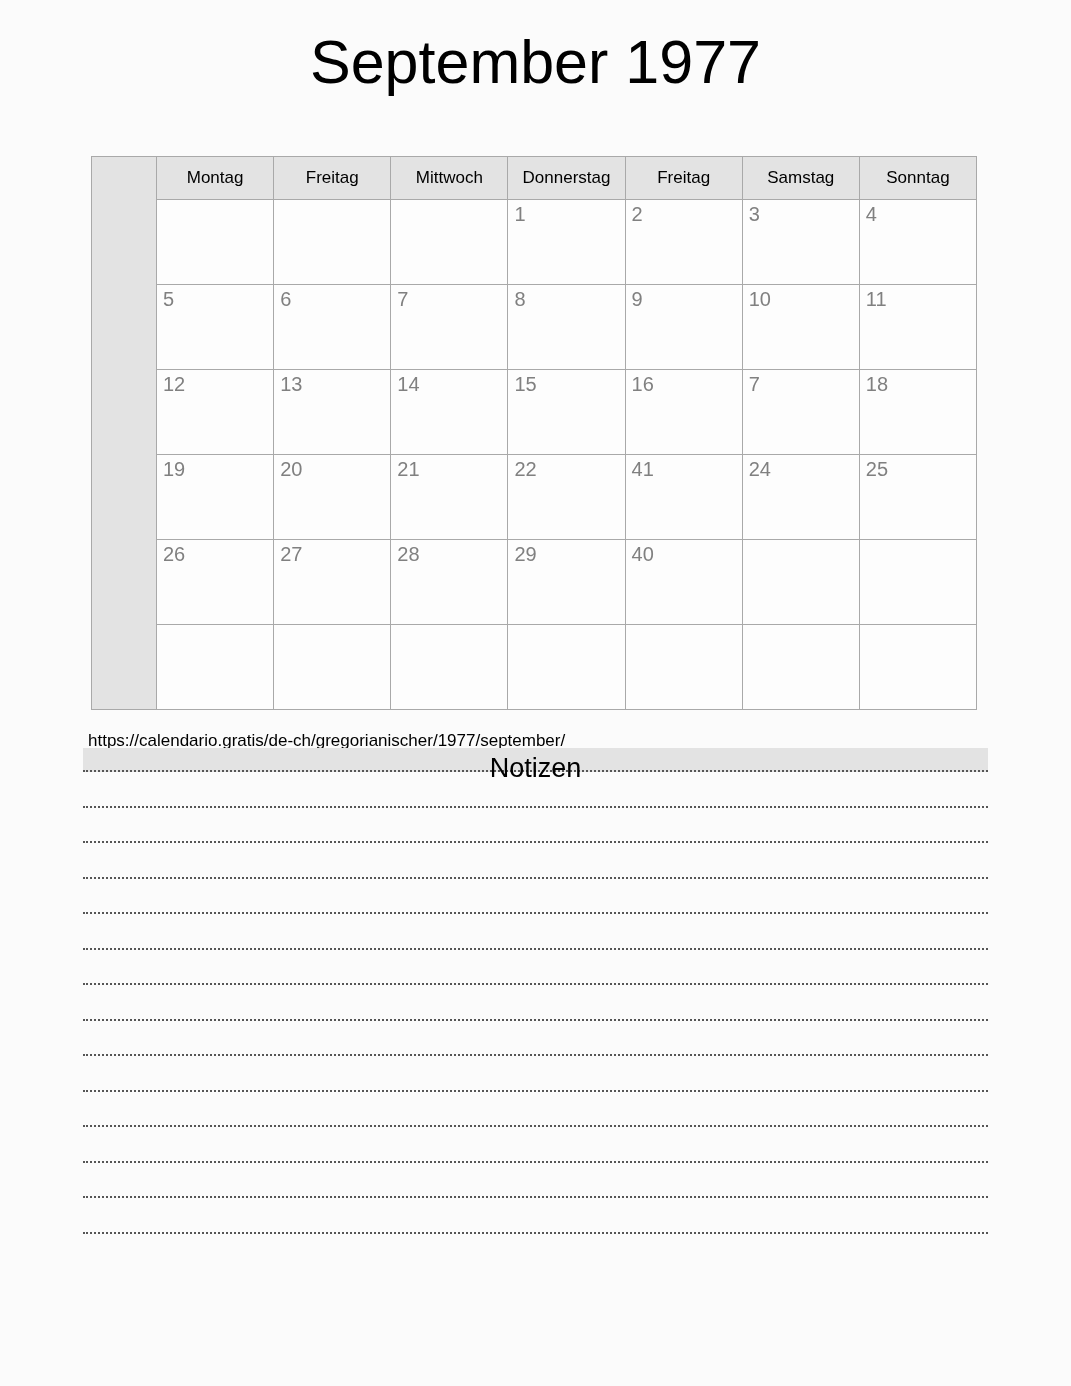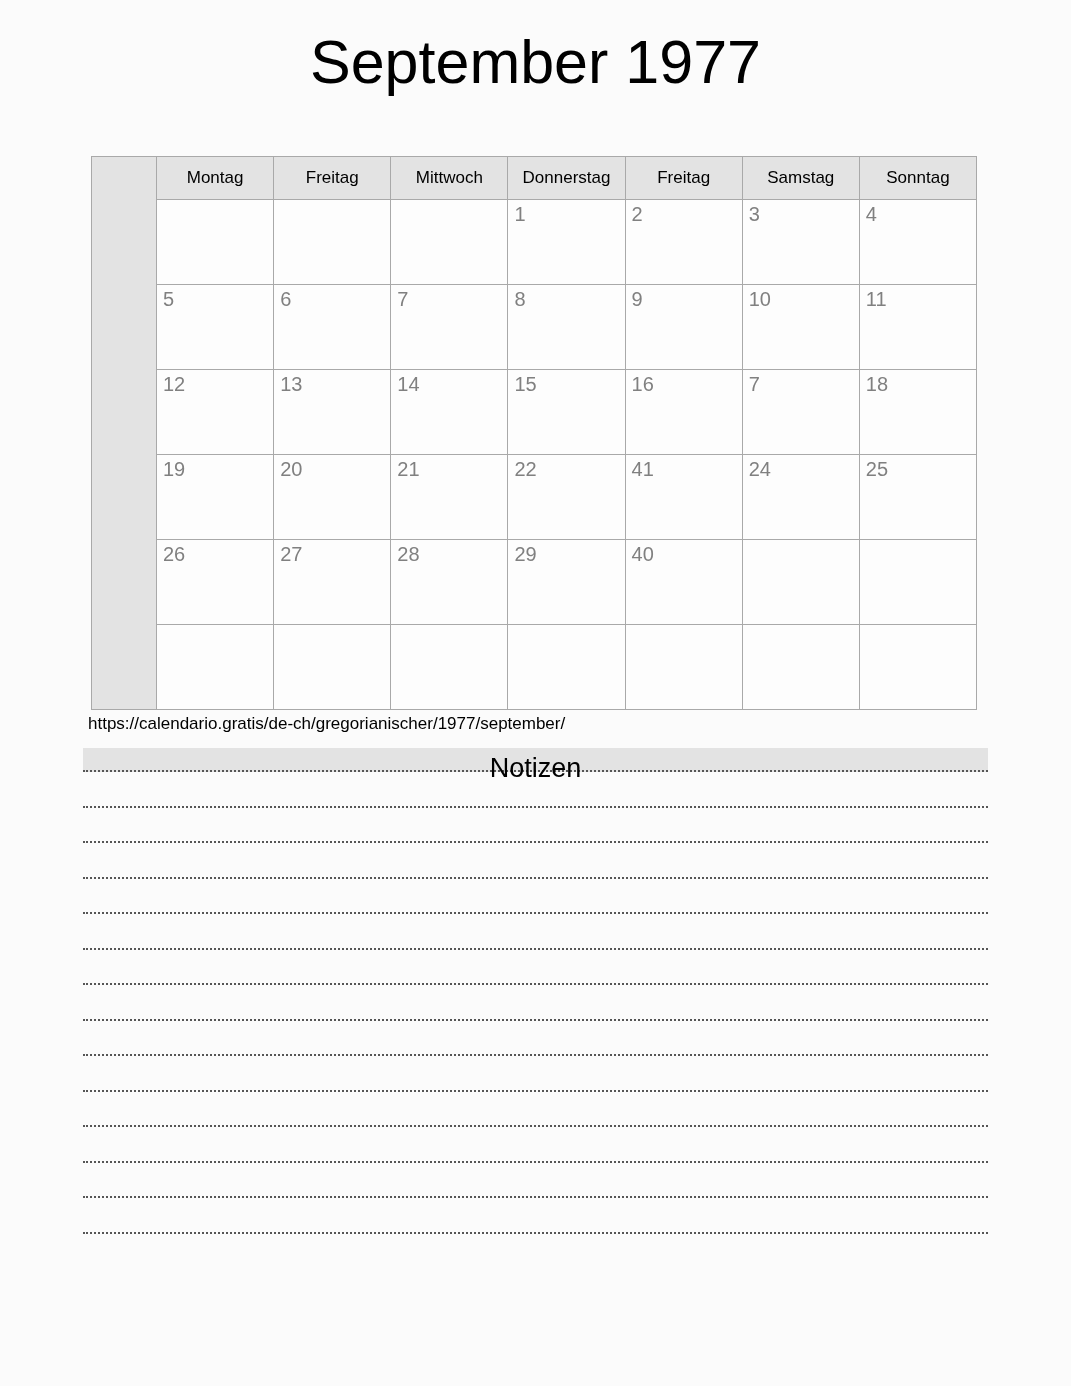--- a/index.html
+++ b/index.html
@@ -37,21 +37,21 @@
     font-size:17px;font-weight:400;text-align:center;vertical-align:middle;
     color:#000;
     margin-top:29px;
   }
   td.day{
     height:85px;vertical-align:top;text-align:left;
     font-size:20px;color:var(--day-num);
     padding:3px 0 0 6px;background:var(--cell-bg);
   }
   .source-url{
-    position:absolute;left:88px;top:714px;
+    position:absolute;left:88px;top:731px;
     font-size:17px;color:#000;white-space:nowrap;
   }
   .notes{
     position:absolute;left:83px;top:748px;width:905px;
   }
   .notes-header{
     height:24px;background:var(--header-bg);
     border-bottom:2px dotted var(--rule-color);
     text-align:center;font-size:27px;font-weight:400;line-height:40px;
   }

